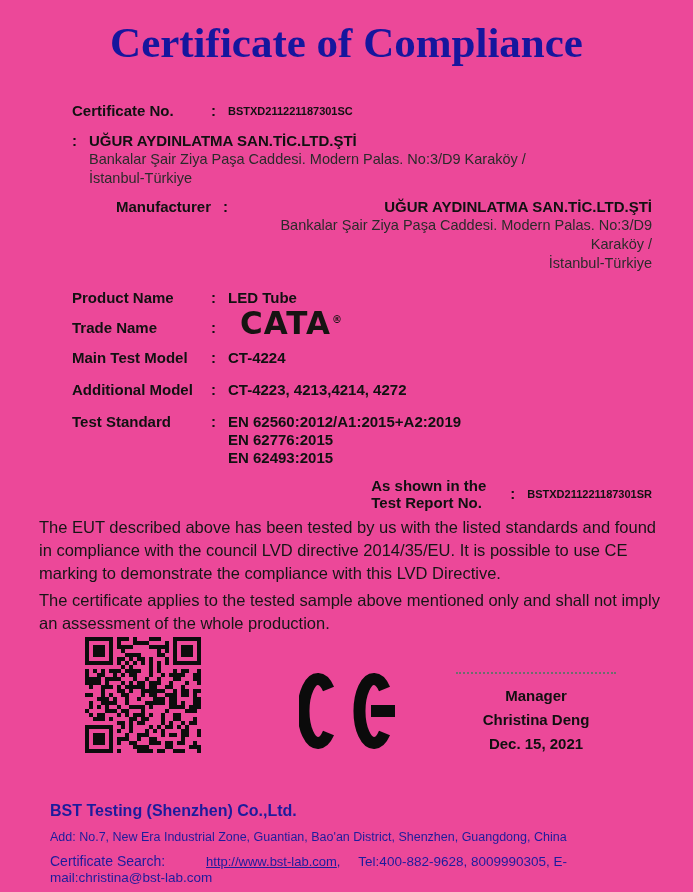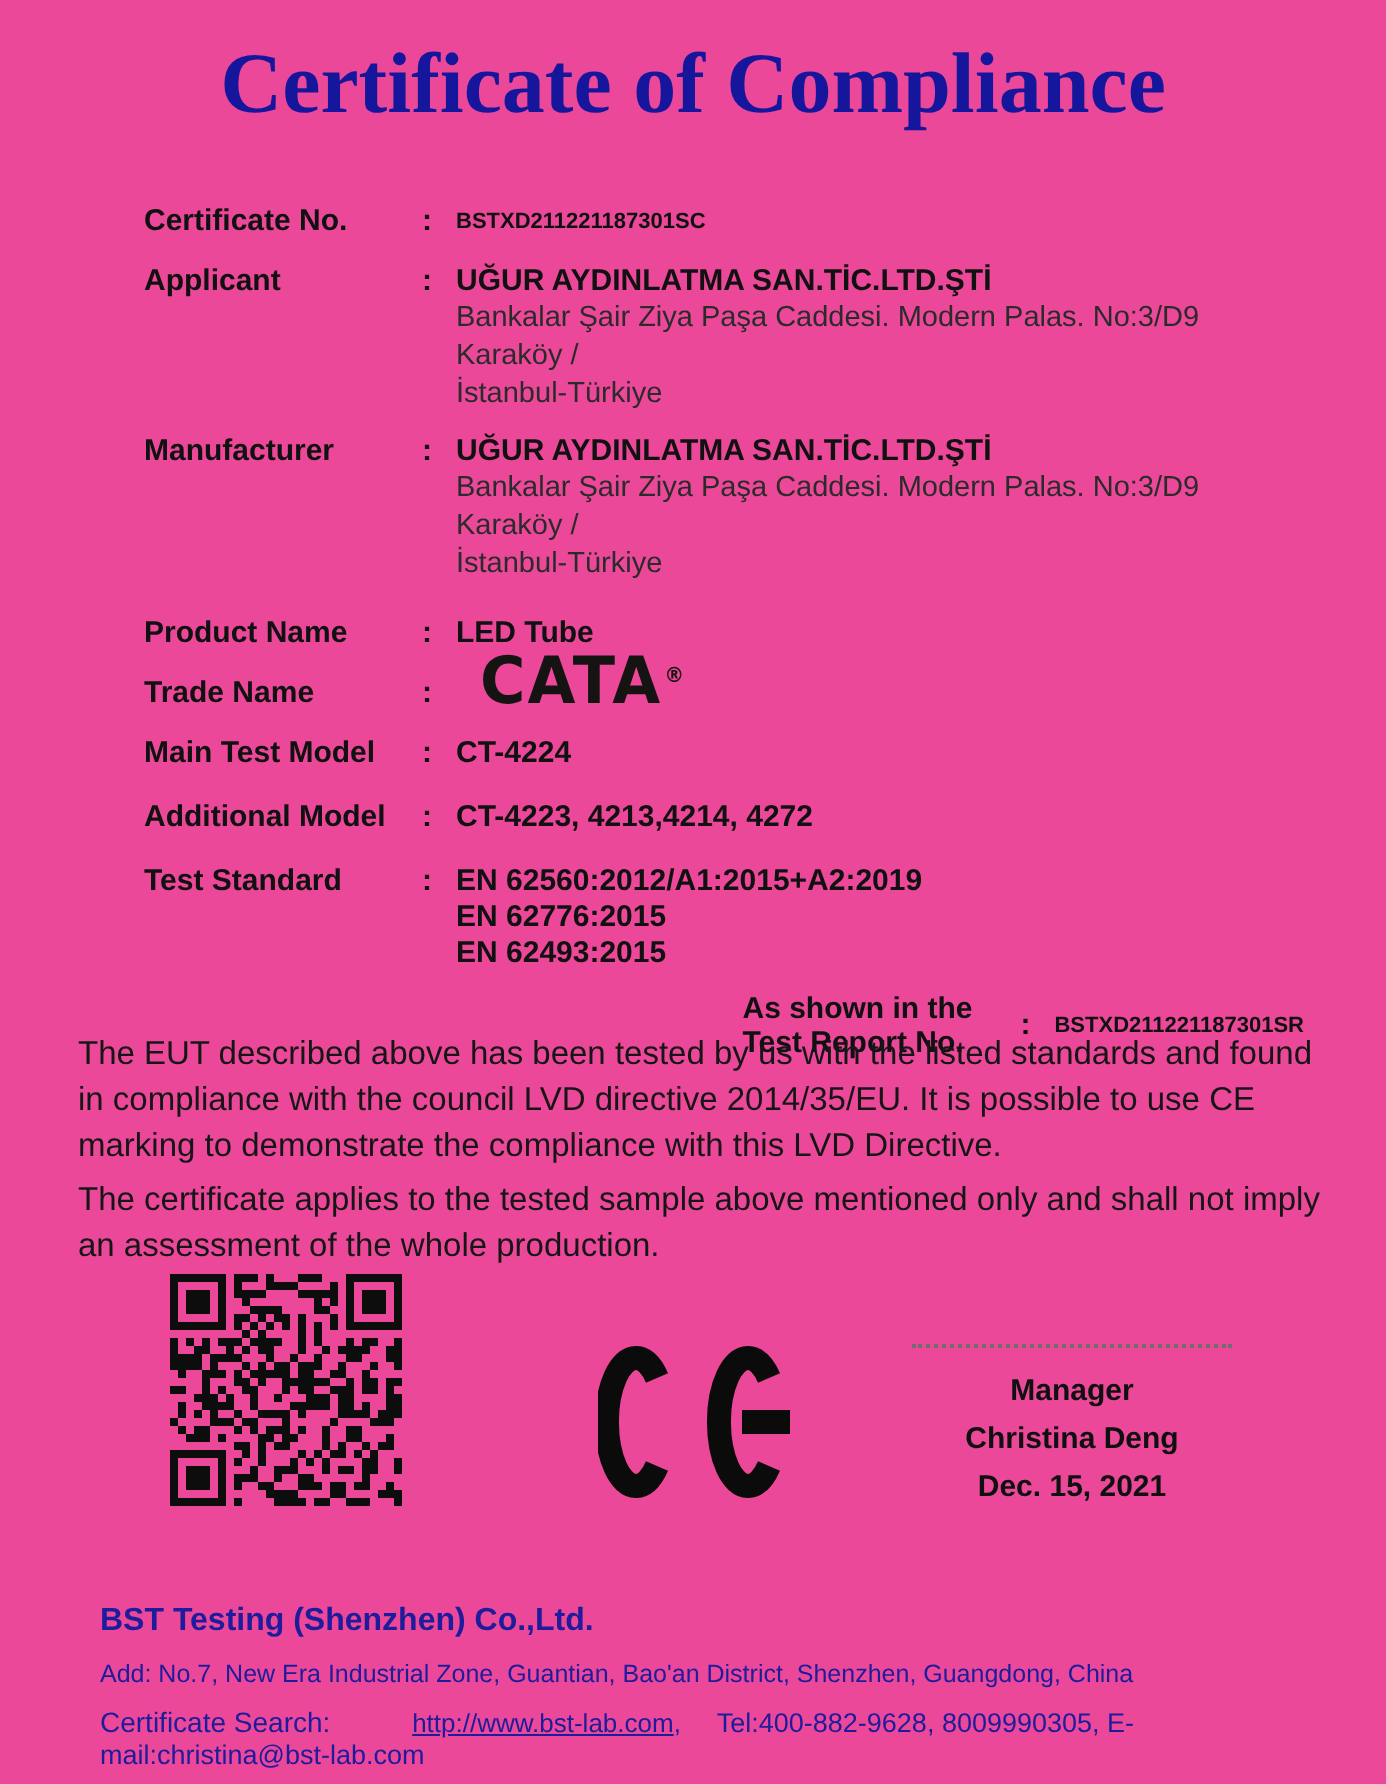--- a/index.html
+++ b/index.html
@@ -14,21 +14,21 @@
   }
   .fields { position:absolute; top:102px; left:72px; width:580px; }
   .row { display:flex; align-items:flex-start; }
   .flabel { width:139px; flex:none; font-weight:bold; font-size:15px; line-height:18px; color:#111; }
   .fcolon { width:17px; flex:none; font-weight:bold; font-size:15px; line-height:18px; color:#111; }
   .fvalue { font-size:15px; line-height:18px; color:#111; }
   .strong { font-weight:bold; }
   .lg { font-size:11px; }
   .addr { font-weight:normal; font-size:14.5px; line-height:19px; color:#2b2b2b; }
   .mb12 { margin-bottom:12px; } .mb10 { margin-bottom:10px; }
-  .mb16 { margin-bottom:16px; } .mb14 { margin-bottom:14px; }
+  .mb16 { margin-bottom:16px;text-align:right; } .mb14 { margin-bottom:14px; }
   .row-center { align-items:center;justify-content:flex-end; }
   .label-2line div { font-size:15px; font-weight:bold; line-height:17px; }
   .logo {
     display:inline-block; margin:-6px 0 0 12px;
     font-family:"DejaVu Sans", sans-serif; font-weight:bold;
     font-size:31px; letter-spacing:1px; color:#161412; transform:scaleY(1.05);
   }
   .logo sup { font-size:10px; vertical-align:top; position:relative; top:-2px; left:1px; }
   .standards div { font-weight:bold; font-size:15px; line-height:18px; }
   .statement { position:absolute; top:512px; left:35px; width:632px; font-size:16.5px; line-height:23px; color:#161616; }
@@ -55,21 +55,20 @@
 
   <div class="fields">
 
     <div class="row mb12">
       <div class="flabel">Certificate No.</div>
       <div class="fcolon">:</div>
       <div class="fvalue strong lg">BSTXD211221187301SC</div>
     </div>
 
     <div class="row mb10">
-      <div class="flabel">Applicant</div>
       <div class="fcolon">:</div>
       <div class="fvalue">
         <div class="strong">UĞUR AYDINLATMA SAN.TİC.LTD.ŞTİ</div>
         <div class="addr">Bankalar Şair Ziya Paşa Caddesi. Modern Palas. No:3/D9 Karaköy /</div>
         <div class="addr">İstanbul-Türkiye</div>
       </div>
     </div>
 
     <div class="row mb16">
       <div class="flabel">Manufacturer</div>

